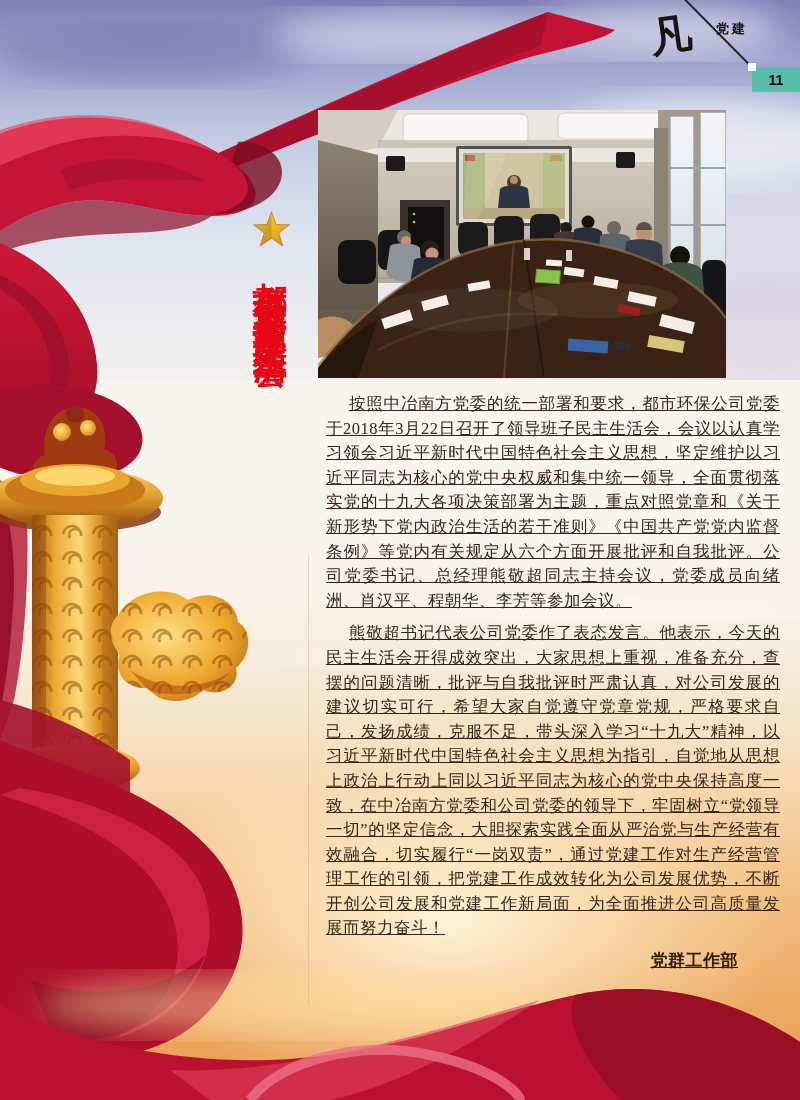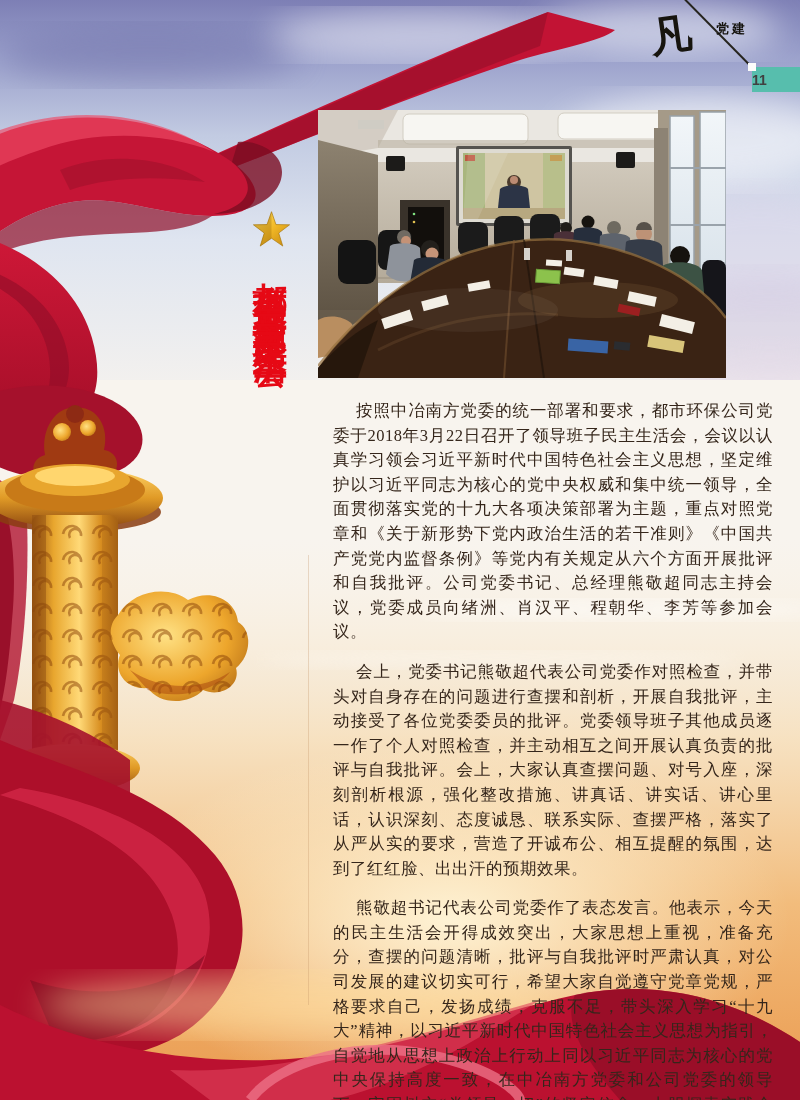--- a/index.html
+++ b/index.html
@@ -13,27 +13,27 @@
          writing-mode:vertical-rl;text-orientation:upright;
          font-size:34px;font-weight:900;color:#e60915;letter-spacing:4.5px;line-height:1.1;
          font-family:"Liberation Sans",sans-serif;}
   .header-call{position:absolute;left:650px;top:8px;z-index:3;font-size:42px;font-weight:700;
          color:#17150f;transform:rotate(-8deg);font-family:"Liberation Serif",serif;}
   .header-line{position:absolute;left:681px;top:-6px;width:110px;height:2px;background:#26241e;
          transform-origin:0 0;transform:rotate(45.4deg);z-index:3;}
   .header-label{position:absolute;left:716px;top:20px;z-index:3;font-size:13px;font-weight:700;
          color:#15130e;letter-spacing:3px;}
   .page-badge{position:absolute;left:752px;top:67px;width:48px;height:25px;background:#57bead;
-         color:#404040;font-size:14px;font-weight:700;display:flex;align-items:center;
-         justify-content:flex-start;z-index:3;}
+         color:#000000;font-size:14px;font-weight:700;display:flex;align-items:center;
+         justify-content:center;z-index:3;}
   .badge-square{position:absolute;left:748px;top:63px;width:8px;height:8px;background:#fdfdfb;z-index:4;}
   .article{position:absolute;left:318px;top:384px;width:470px;z-index:3;
          font-size:16.5px;line-height:24.6px;color:#35261b;text-align:justify;
          letter-spacing:.5px;font-family:"Liberation Serif",serif;}
-  .article p{margin:15px;text-indent:23px;}
+  .article p{margin:8px;text-indent:23px;text-decoration:underline;}
   .signature{margin-top:10px;text-align:right;padding-right:42px;font-weight:700;
          font-size:17px;color:#2b2117;font-family:"Liberation Sans",sans-serif;text-indent:0;}
 </style>
 </head>
 <body>
 
 <div class="page">
 
   <svg class="bg" width="800" height="1100" viewBox="0 0 800 1100">
     <defs>
@@ -320,18 +320,17 @@
         <rect x="218" y="160" width="24" height="13" fill="#8cc24c" stroke="#6a9c38" transform="rotate(4 230 166)"></rect>
         <rect x="206" y="138" width="6" height="12" fill="#e8e6e0" opacity=".9"></rect>
         <rect x="248" y="140" width="6" height="11" fill="#e8e6e0" opacity=".9"></rect>
         <rect x="296" y="232" width="16" height="8" fill="#2a2c30" transform="rotate(6 304 236)"></rect>
       </g>
     </svg>
   </div>
 
   <div class="article">
     <p>按照中冶南方党委的统一部署和要求，都市环保公司党委于2018年3月22日召开了领导班子民主生活会，会议以认真学习领会习近平新时代中国特色社会主义思想，坚定维护以习近平同志为核心的党中央权威和集中统一领导，全面贯彻落实党的十九大各项决策部署为主题，重点对照党章和《关于新形势下党内政治生活的若干准则》《中国共产党党内监督条例》等党内有关规定从六个方面开展批评和自我批评。公司党委书记、总经理熊敬超同志主持会议，党委成员向绪洲、肖汉平、程朝华、李芳等参加会议。</p>
-    <p>会上，党委书记熊敬超代表公司党委作对照检查，并带头对自身存在的问题进行查摆和剖析，开展自我批评，主动接受了各位党委委员的批评。党委领导班子其他成员逐一作了个人对照检查，并主动相互之间开展认真负责的批评与自我批评。会上，大家认真查摆问题、对号入座，深刻剖析根源，强化整改措施、讲真话、讲实话、讲心里话，认识深刻、态度诚恳、联系实际、查摆严格，落实了从严从实的要求，营造了开诚布公、相互提醒的氛围，达到了红红脸、出出汗的预期效果。</p>
     <p>熊敬超书记代表公司党委作了表态发言。他表示，今天的民主生活会开得成效突出，大家思想上重视，准备充分，查摆的问题清晰，批评与自我批评时严肃认真，对公司发展的建议切实可行，希望大家自觉遵守党章党规，严格要求自己，发扬成绩，克服不足，带头深入学习“十九大”精神，以习近平新时代中国特色社会主义思想为指引，自觉地从思想上政治上行动上同以习近平同志为核心的党中央保持高度一致，在中冶南方党委和公司党委的领导下，牢固树立“党领导一切”的坚定信念，大胆探索实践全面从严治党与生产经营有效融合，切实履行“一岗双责”，通过党建工作对生产经营管理工作的引领，把党建工作成效转化为公司发展优势，不断开创公司发展和党建工作新局面，为全面推进公司高质量发展而努力奋斗！</p>
     <p class="signature">党群工作部</p>
   </div>
 
 </div>
 
 </body></html>

